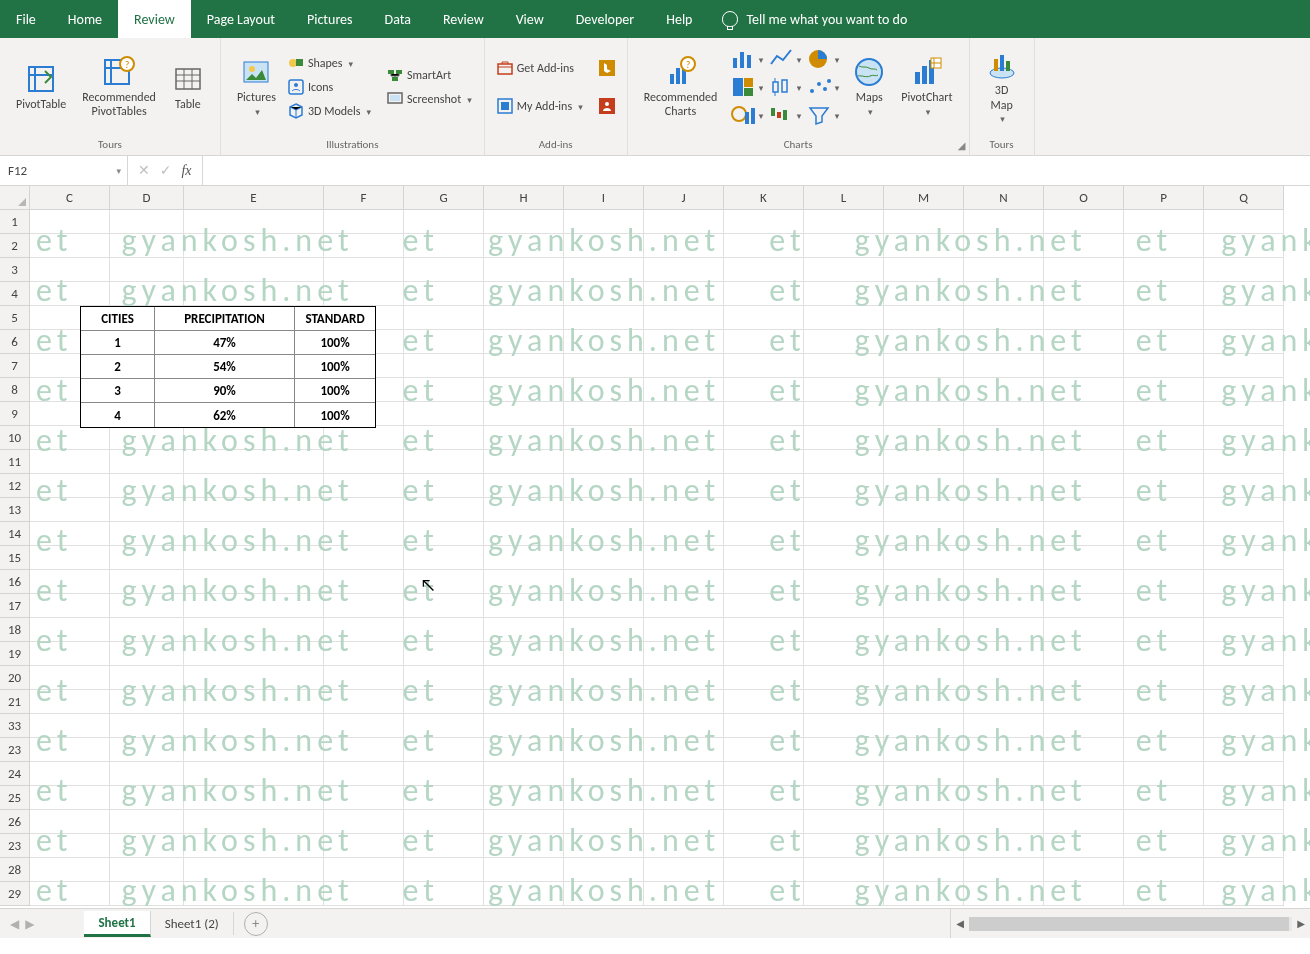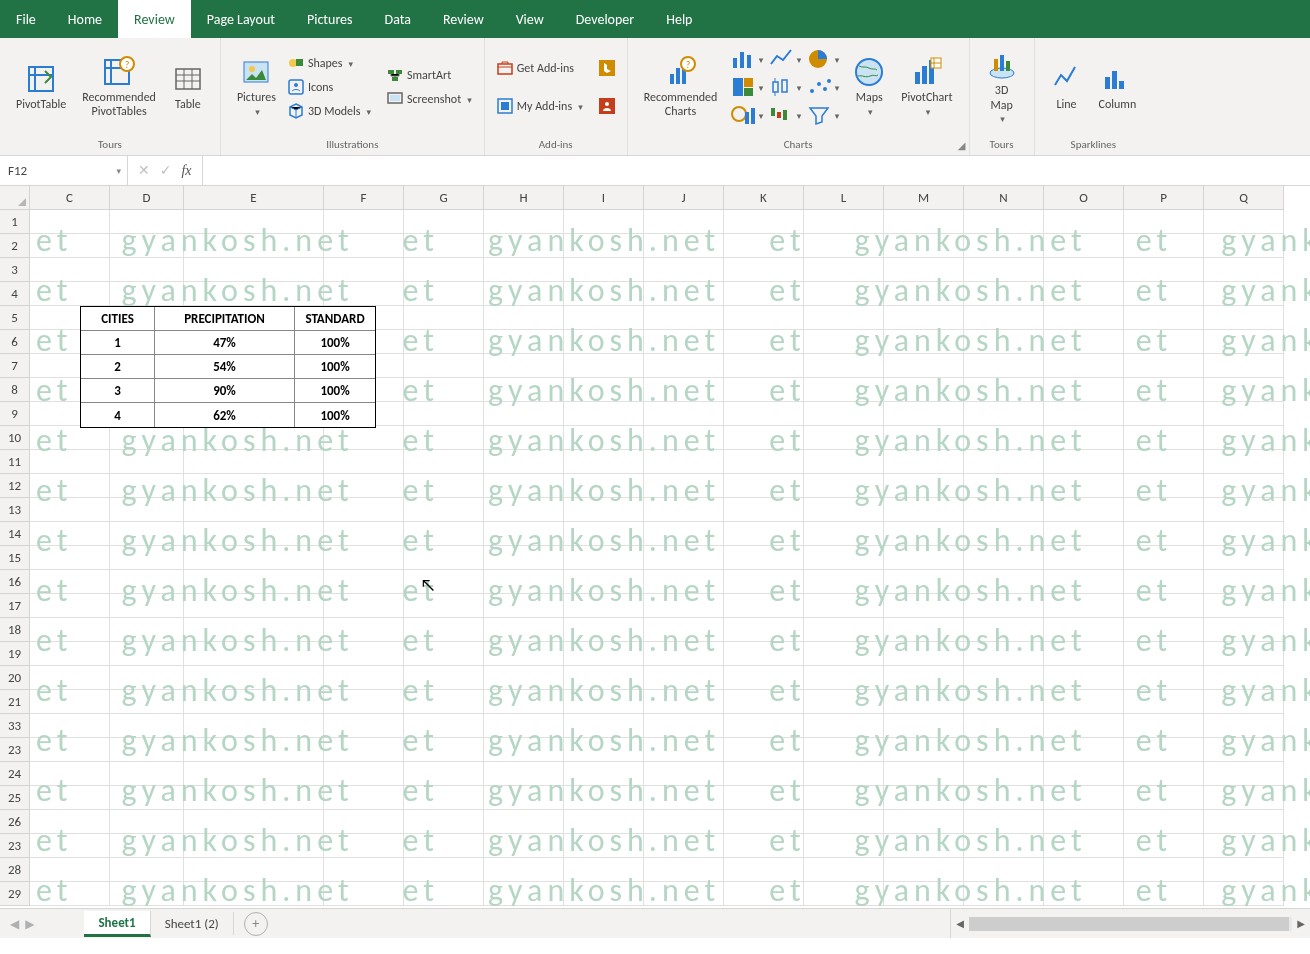--- a/index.html
+++ b/index.html
@@ -75,20 +75,24 @@
   <div class="ribbon-tab">File</div>
   <div class="ribbon-tab">Home</div>
   <div class="ribbon-tab active">Review</div>
   <div class="ribbon-tab">Page Layout</div>
   <div class="ribbon-tab">Pictures</div>
   <div class="ribbon-tab">Data</div>
   <div class="ribbon-tab">Review</div>
   <div class="ribbon-tab">View</div>
   <div class="ribbon-tab">Developer</div>
   <div class="ribbon-tab">Help</div>
+  <div class="tell-me">
+    <span class="lightbulb"></span>
+    <span>Tell me what you want to do</span>
+  </div>
 </div>
 
 <div class="ribbon-body">
 
   <div class="group">
     <div class="group-controls">
       <div class="big-btn">
         <svg>
             <rect x="4" y="4" width="24" height="24" fill="none" stroke="#2b7cd3" stroke-width="2"></rect>
             <path d="M10 4v24M4 12h24" stroke="#2b7cd3" stroke-width="2"></path>
@@ -332,39 +336,20 @@
             <rect x="20" y="12" width="4" height="10" fill="#3a8a3a"></rect>
           </svg>
         <span style="white-space:pre">3D
 Map</span>
           <span class="caret">▾</span>
       </div>
     </div>
     <div class="group-label">Tours</div>
   </div>
 
-  <div class="group" style="border-right:none;">
-    <div class="group-controls">
-      <div class="big-btn">
-        <svg>
-            <path d="M4 22l6-10 6 6 8-14" stroke="#2b7cd3" stroke-width="2" fill="none"></path>
-          </svg>
-        <span>Line</span>
-      </div>
-      <div class="big-btn">
-        <svg>
-            <rect x="4" y="14" width="5" height="12" fill="#2b7cd3"></rect>
-            <rect x="11" y="8" width="5" height="18" fill="#2b7cd3"></rect>
-            <rect x="18" y="18" width="5" height="8" fill="#2b7cd3"></rect>
-          </svg>
-        <span>Column</span>
-      </div>
-    </div>
-    <div class="group-label">Sparklines</div>
-  </div>
 </div>
 
 <div class="formula-bar-area">
   <div class="name-box-wrap">
     <input class="name-box" value="F12" style="">
     <span class="name-box-caret">▾</span>
   </div>
   <div class="fx-controls">
     <span>✕</span>
     <span>✓</span>

